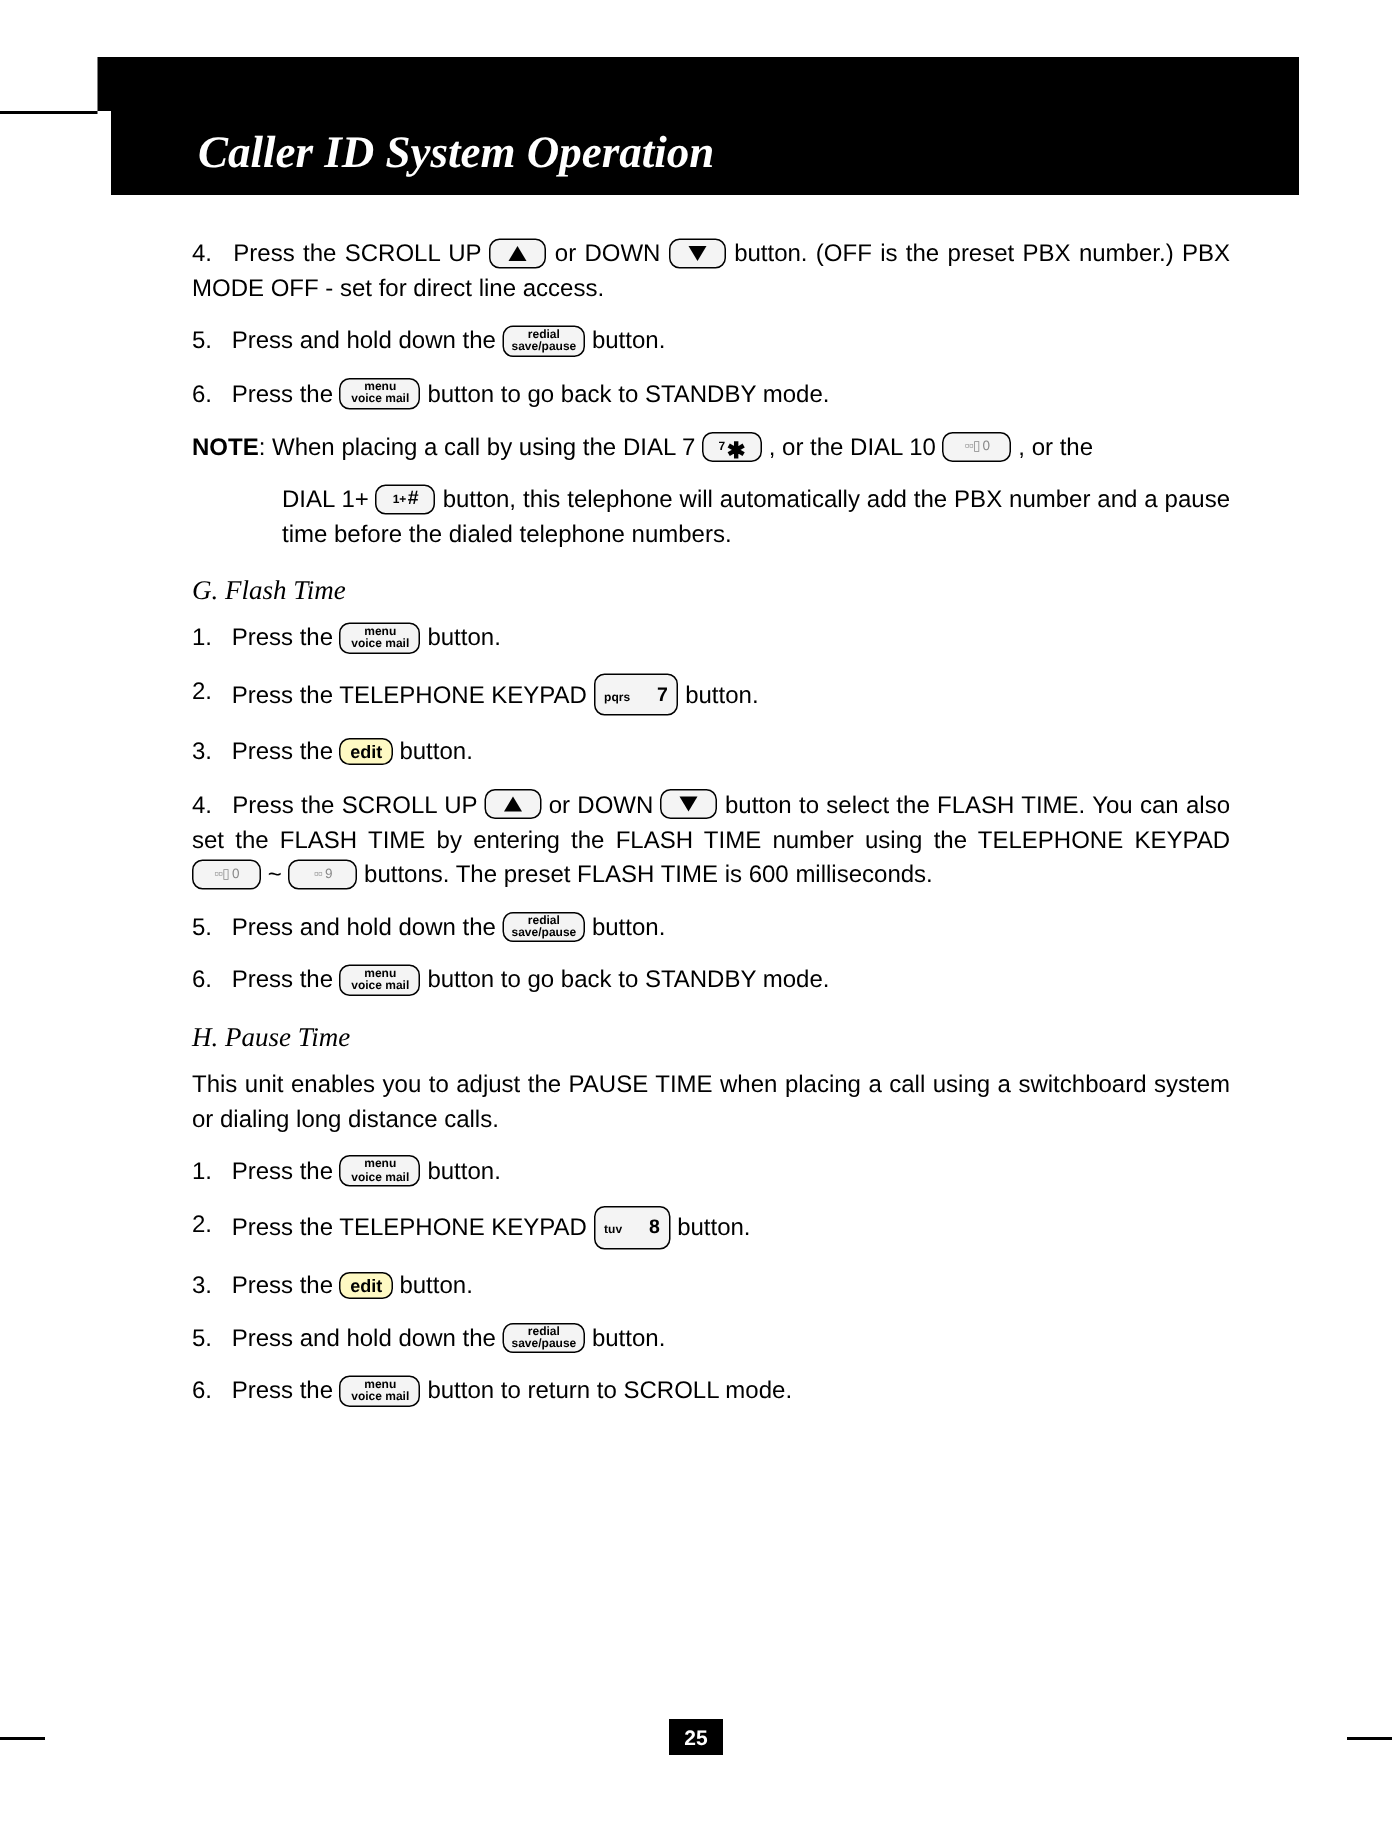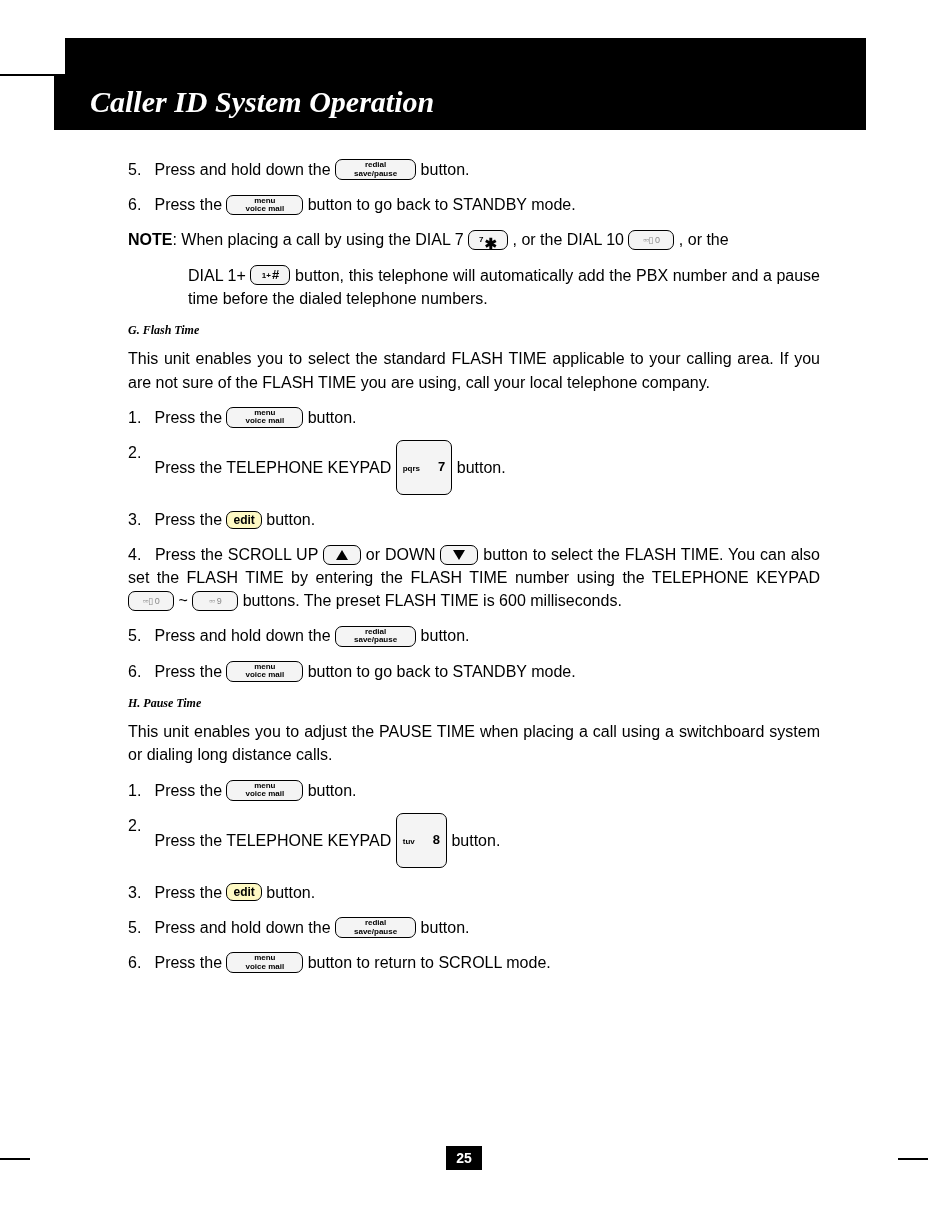--- a/index.html
+++ b/index.html
@@ -23,29 +23,29 @@
     position: absolute;
     top: 74px;
     left: 0;
     width: 65px;
     height: 2px;
     background: #000;
   }
   .title-bar {
     position: absolute;
     top: 74px;
-    left: 54px;
+    left: 74px;
     right: 62px;
     height: 56px;
     background: #000;
     color: #fff;
     font-style: italic;
     font-weight: bold;
     font-size: 30px;
-    padding-left: 36px;
+    padding-left: 58px;
     line-height: 56px;
     font-family: Georgia, 'Times New Roman', serif;
   }
   .content {
     position: absolute;
     top: 158px;
     left: 128px;
     right: 108px;
     font-size: 16px;
     line-height: 1.45;
@@ -62,23 +62,23 @@
   .note-row {
     margin-bottom: 12px;
     text-align: justify;
   }
   .note-indent {
     margin-left: 60px;
     margin-bottom: 12px;
     text-align: justify;
   }
   .section-head {
-    font-weight: bold;
+    font-weight: normal;
     font-style: italic;
-    font-size: 12px;
+    font-size: 18px;
     margin-bottom: 8px;
     font-family: Georgia, 'Times New Roman', serif;
   }
   .section-intro {
     margin-bottom: 12px;
     text-align: justify;
   }
   .btn {
     display: inline-block;
     border: 1.5px solid #000;
@@ -100,21 +100,21 @@
     justify-content: center;
     align-items: center;
     border: 1.5px solid #000;
     border-radius: 7px;
     background: #f4f4f4;
     font-size: 8px;
     font-weight: bold;
     text-align: center;
     vertical-align: middle;
     line-height: 1.05;
-    padding: 1px 18px;
+    padding: 1px 5px;
     min-width: 54px;
     position: relative;
     top: -1px;
   }
   .btn-icon {
     display: inline-flex;
     justify-content: center;
     align-items: center;
     border: 1.5px solid #000;
     border-radius: 7px;
@@ -137,21 +137,21 @@
     border-right: 6px solid transparent;
     border-top: 10px solid #000;
   }
   .btn-key {
     display: inline-flex;
     justify-content: center;
     align-items: baseline;
     border: 1.5px solid #000;
     border-radius: 7px;
     background: #f4f4f4;
-    padding: 17px 6px;
+    padding: 4px 6px;
     min-width: 42px;
     vertical-align: middle;
     position: relative;
     top: -1px;
     gap: 18px;
   }
   .key-sub { font-size: 8px; font-weight: bold; }
   .key-num { font-size: 13px; font-weight: bold; }
   .btn-blur {
     display: inline-flex;
@@ -235,20 +235,32 @@
 </style>
 </head>
 <body>
 
 <div class="top-black"></div>
 <div class="crop-left"></div>
 <div class="title-bar">Caller ID System Operation</div>
 
 <div class="content">
 
+  <div class="step">
+    <span class="step-num">4.</span>
+    <span>Press the SCROLL UP </span>
+    <span class="btn-icon">
+        <span class="tri-up"></span>
+      </span>
+    <span> or DOWN </span>
+    <span class="btn-icon">
+        <span class="tri-down"></span>
+      </span>
+    <span> button. (OFF is the preset PBX number.) PBX MODE OFF - set for direct line access.</span>
+  </div>
 
   <div class="step">
     <span class="step-num">5.</span>
     <span>Press and hold down the </span>
     <span class="btn-stack">
       <span>redial</span>
       <span>save/pause</span>
     </span>
     <span> button.</span>
   </div>
@@ -276,21 +288,20 @@
   <div class="note-indent">
     <span>DIAL 1+ </span>
     <span class="btn-hash">
       <span class="hash-sub">1+</span>
       <span class="hash-sym">#</span>
     </span>
     <span> button, this telephone will automatically add the PBX number and a pause time before the dialed telephone numbers.</span>
   </div>
 
   <div class="section-head">G. Flash Time</div>
-  <div class="section-intro">This unit enables you to select the standard FLASH TIME applicable to your calling area. If you are not sure of the FLASH TIME you are using, call your local telephone company.</div>
 
   <div class="step">
     <span class="step-num">1.</span>
     <span>Press the </span>
     <span class="btn-stack">
       <span>menu</span>
       <span>voice mail</span>
     </span>
     <span> button.</span>
   </div>

